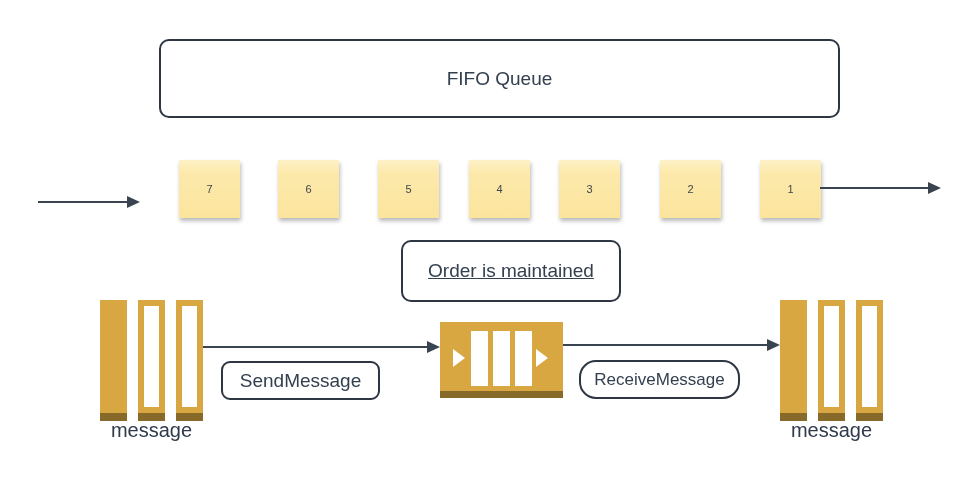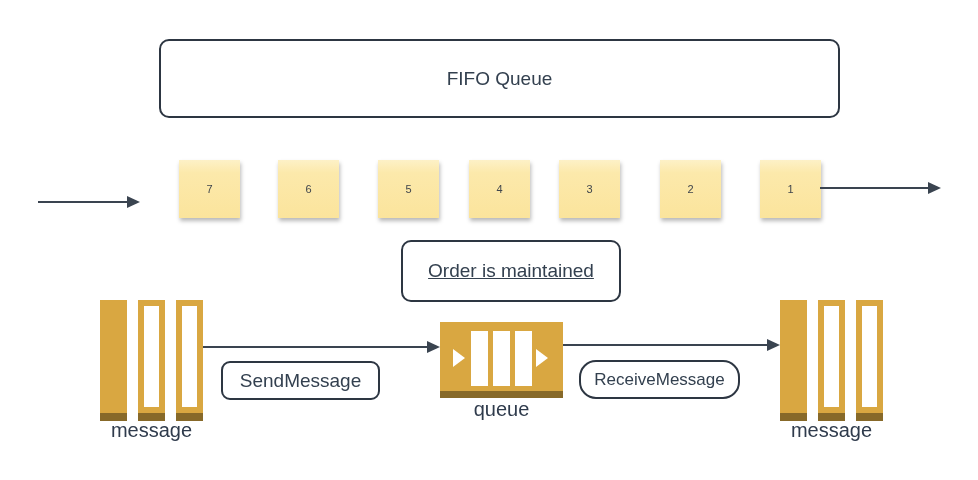--- a/index.html
+++ b/index.html
@@ -137,21 +137,20 @@
 
   <div id="queue-icon">
     <div class="queue-body"></div>
     <div class="qtri tleft"></div>
     <div class="qbar q0"></div>
     <div class="qbar q1"></div>
     <div class="qbar q2"></div>
     <div class="qtri tright"></div>
     <div class="queue-foot"></div>
   </div>
-  <div class="icon-label" id="queue-label">queue</div>
 
   <div class="arrow-line" style="left:563px; top:344px; width:204px;"></div>
   <div class="arrow-head" style="left:767px; top:339px;"></div>
   <div class="box" id="receive-box">
     <span>ReceiveMessage</span>
   </div>
 
   <div class="msg-icon" id="msg-right">
     <div class="bar solid b0">
         <div class="body"></div>

